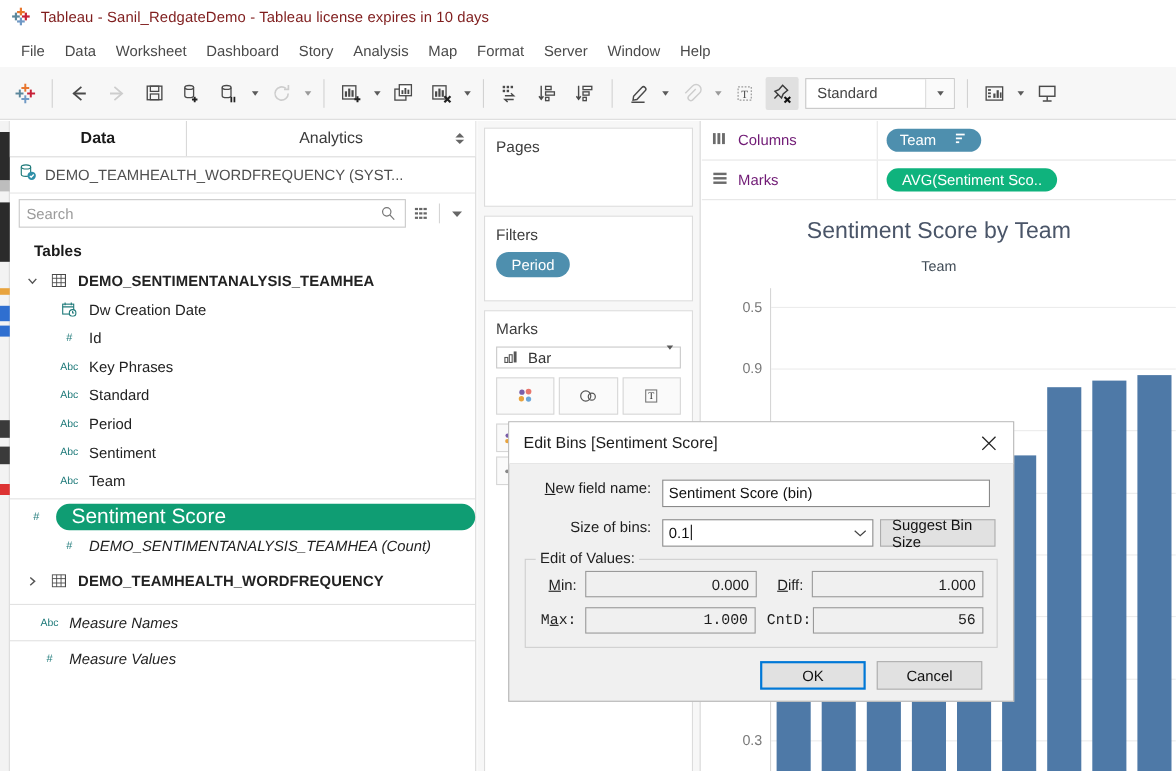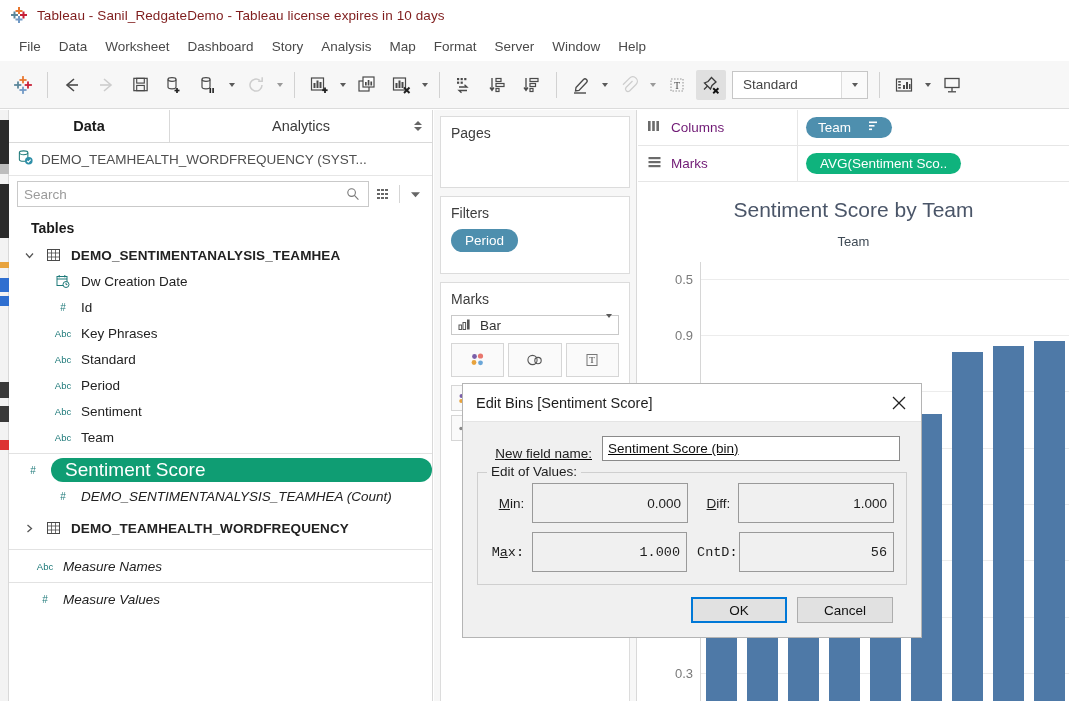--- a/index.html
+++ b/index.html
@@ -139,39 +139,39 @@
   .plotarea { position:absolute; left:62px; top:0; right:0; bottom:0; border-left:1px solid #d6d6d6; }
   .gridline { position:absolute; left:0; right:0; height:1px; background:#ececec; }
   .bar { position:absolute; bottom:0; background:#4e79a7; }
   .dlg { position:absolute; left:462px; top:383px; width:460px; height:255px;
          background:#f0f0f0; border:1px solid #b4b4b4; }
   .dlg-head { height:38px; background:#fff; display:flex; align-items:center;
               padding:0 0 0 13px; border-bottom:1px solid #e4e4e4; }
   .dlg-title { flex:1; font-size:14.5px; color:#1d1d1d; }
   .dlg-close { width:44px; height:37px; display:flex; align-items:center; justify-content:center; }
   .dlg-body { padding:14px 14px 0 14px; }
-  .frow { display:flex; align-items:flex-end; margin-bottom:11px;text-decoration:underline; }
+  .frow { display:flex; align-items:flex-start; margin-bottom:11px; }
   .flabel { width:125px; text-align:right; padding-right:10px; font-size:13.5px; color:#1d1d1d; }
   .flabel u { text-decoration:underline; }
   .finput { height:25px; border:1px solid #8a8a8a; background:#fff; font-size:13.5px; color:#111;
             padding:0 5px; display:flex; align-items:center; font-family:"Liberation Sans", sans-serif; }
   .fcombo { height:25px; border:1px solid #8a8a8a; background:#fff; display:flex; align-items:center;
             width:192px; }
   .fcombo .val { flex:1; padding:0 5px; font-size:13.5px; color:#111; position:relative; }
   .caretcursor { display:inline-block; width:1px; height:14px; background:#111;
                  vertical-align:-2px; margin-left:1px; }
   .fcombo .arrow { width:22px; display:flex; align-items:center; justify-content:center; }
   .btn { height:25px; border:1px solid #adadad; background:#e1e1e1; font-size:13.5px; color:#111;
          display:flex; align-items:center; justify-content:center; padding:0 10px; }
   .fieldset { border:1px solid #cfcfcf; margin-top:2px; padding:10px 12px 12px 12px; position:relative; }
   .fieldset-lg { position:absolute; top:-9px; left:9px; background:#f0f0f0; padding:0 4px;
                  font-size:13.5px; color:#1d1d1d; }
   .rrow { display:flex; align-items:center; margin-bottom:9px; gap:0; }
   .rlabel { width:44px; text-align:right; padding-right:8px; font-size:13.5px; color:#1d1d1d; }
-  .rinput { height:40px; width:163px; border:1px solid #9a9a9a; background:#f0f0f0;
+  .rinput { height:24px; width:163px; border:1px solid #9a9a9a; background:#f0f0f0;
             font-size:13.5px; color:#1d1d1d; display:flex; align-items:center;
             justify-content:flex-end; padding:0 6px; }
   .dlg-btns { display:flex; justify-content:flex-end; gap:10px; padding:12px 14px 0 0; }
   .dbtn { width:96px; height:26px; border:1px solid #adadad; background:#e1e1e1; font-size:13.5px;
           color:#111; display:flex; align-items:center; justify-content:center; }
   .dbtn.default { border:2px solid #0078d7; }
 </style>
 </head>
 <body>
 
@@ -733,20 +733,32 @@
             <line x1="1" y1="1" x2="13" y2="13" stroke="#222" stroke-width="1.2"></line>
             <line x1="13" y1="1" x2="1" y2="13" stroke="#222" stroke-width="1.2"></line>
           </svg>
       </div>
     </div>
     <div class="dlg-body">
       <div class="frow">
         <div class="flabel"><u>N</u><span>ew field name:</span></div>
         <div class="finput" style="width:298px;">Sentiment Score (bin)</div>
       </div>
+      <div class="frow">
+        <div class="flabel">Size of bins:</div>
+        <div class="fcombo">
+          <div class="val"><span>0.1</span><span class="caretcursor"></span></div>
+          <div class="arrow">
+            <svg width="12" height="8" viewBox="0 0 12 8">
+                <path d="M1 1.5 L6 6 L11 1.5" fill="none" stroke="#444" stroke-width="1.1"></path>
+              </svg>
+          </div>
+        </div>
+        <div class="btn" style="margin-left:6px;width:105px;">Suggest Bin Size</div>
+      </div>
 
       <div class="fieldset">
         <div class="fieldset-lg">Edit of Values:</div>
         <div class="rrow">
           <div class="rlabel"><u>M</u>in:</div>
           <div class="rinput">0.000</div>
           <div class="rlabel" style="width:52px;padding-left:10px;"><u>D</u>iff:</div>
           <div class="rinput">1.000</div>
         </div>
         <div class="rrow" style="margin-bottom:0;font-family:Liberation Mono, monospace;">

